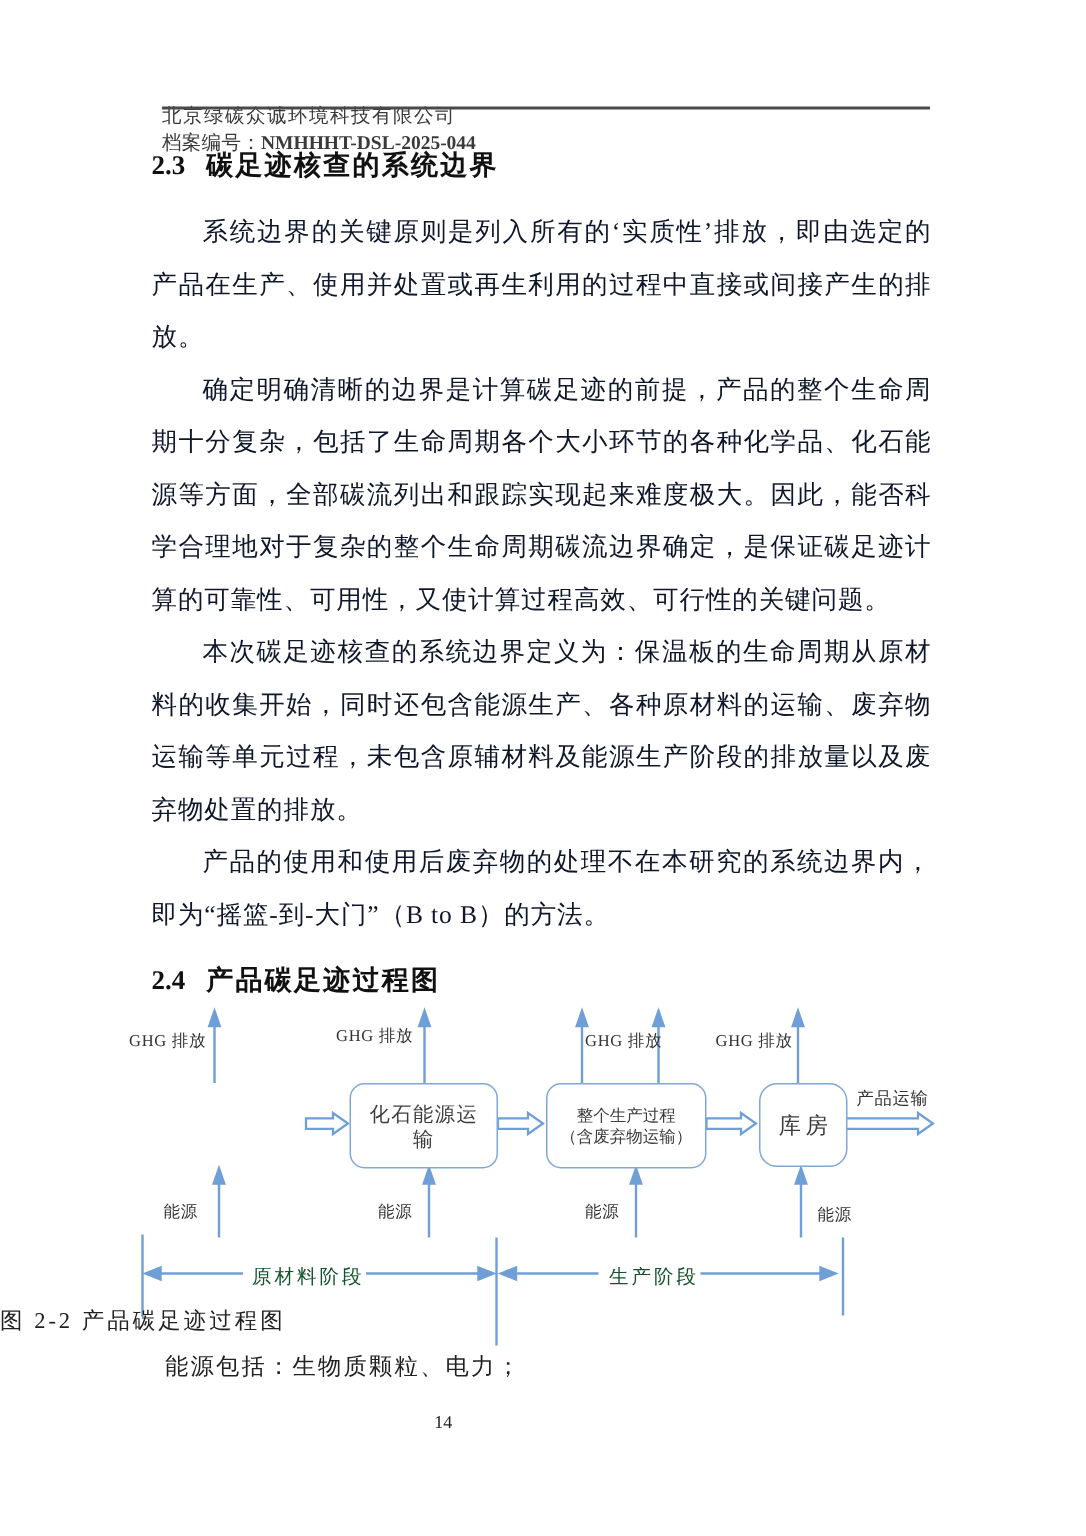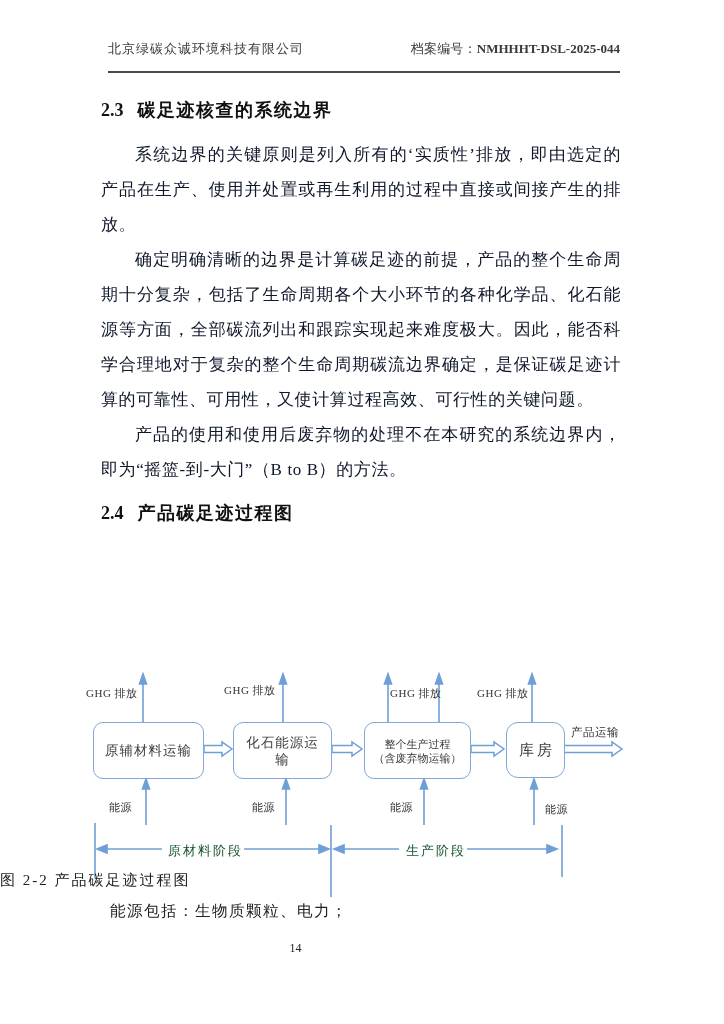--- a/index.html
+++ b/index.html
@@ -5,21 +5,21 @@
   html,body{margin:0;padding:0;background:#e8e8e8;}
   .page{
     position:relative;
     width:724px;height:1024px;
     background:#ffffff;
     font-family:"Liberation Serif","DejaVu Serif",serif;
     color:#2b2b2b;
     overflow:hidden;
   }
   
-  .hdr{position:absolute;top:40px;left:108px;width:512px;display:flex;justify-content:space-between;align-items:baseline;font-size:13px;color:#3a3a3a;letter-spacing:1px;}
+  .hdr{position:absolute;top:68px;left:108px;width:512px;display:flex;justify-content:space-between;align-items:baseline;font-size:13px;color:#3a3a3a;letter-spacing:1px;flex-direction:column;}
   .hdr .docno{letter-spacing:0.2px;}
   .hdr .docno b{font-weight:700;letter-spacing:0;}
   .hdr-rule{position:absolute;top:71px;left:108px;width:512px;height:2px;background:#4a4a4a;}
   
   .content{position:absolute;top:96px;left:101px;width:520px;}
   h2.sec{font-size:18px;font-weight:700;color:#111;margin:0 0 13px 0;line-height:28px;letter-spacing:1.5px;}
   h2.sec .num{letter-spacing:0;margin-right:14px;margin-top:48px;}
   h2.sec2{margin-top:12px;margin-bottom:11px;}
   p.body{margin:0;font-size:17px;line-height:35px;text-align:justify;text-indent:2em;letter-spacing:0.6px;color:#0f172a;}
   
@@ -46,20 +46,21 @@
   <div class="hdr">
     <span>北京绿碳众诚环境科技有限公司</span>
     <span class="docno"><span>档案编号：</span><b>NMHHHT-DSL-2025-044</b></span>
   </div>
   <div class="hdr-rule"></div>
 
   <div class="content">
     <h2 class="sec"><span class="num">2.3</span><span>碳足迹核查的系统边界</span></h2>
     <p class="body">系统边界的关键原则是列入所有的‘实质性’排放，即由选定的产品在生产、使用并处置或再生利用的过程中直接或间接产生的排放。</p>
     <p class="body">确定明确清晰的边界是计算碳足迹的前提，产品的整个生命周期十分复杂，包括了生命周期各个大小环节的各种化学品、化石能源等方面，全部碳流列出和跟踪实现起来难度极大。因此，能否科学合理地对于复杂的整个生命周期碳流边界确定，是保证碳足迹计算的可靠性、可用性，又使计算过程高效、可行性的关键问题。</p>
+    <p class="body">本次碳足迹核查的系统边界定义为：保温板的生命周期从原材料的收集开始，同时还包含能源生产、各种原材料的运输、废弃物运输等单元过程，未包含原辅材料及能源生产阶段的排放量以及废弃物处置的排放。</p>
     <p class="body">产品的使用和使用后废弃物的处理不在本研究的系统边界内，即为“摇篮-到-大门”（B to B）的方法。</p>
     <h2 class="sec sec2"><span class="num">2.4</span><span>产品碳足迹过程图</span></h2>
   </div>
 
   <div class="diagram">
 
     <svg width="724" height="280" viewBox="0 0 724 280">
       <g stroke="#6f9fd6" stroke-width="1.6" fill="#6f9fd6">
         <line x1="143" y1="57" x2="143" y2="17"></line>
           <polygon points="139.5,19 146.5,19 143,9"></polygon>
@@ -101,23 +102,20 @@
         <line x1="467" y1="184" x2="548" y2="184"></line>
         <polygon points="547,180 547,188 557,184"></polygon>
       </g>
     </svg>
 
     <span class="dlab" style="left:86px;top:21px;">GHG 排放</span>
     <span class="dlab" style="left:224px;top:18px;">GHG 排放</span>
     <span class="dlab" style="left:390px;top:21px;">GHG 排放</span>
     <span class="dlab" style="left:477px;top:21px;">GHG 排放</span>
 
-    <div class="dbox b1">
-        <span>原辅材料运输</span>
-      </div>
     <div class="dbox b2">
         <span>化石能源运输</span>
       </div>
     <div class="dbox b3">
       <div class="two">
           <div>整个生产过程</div>
           <div>（含废弃物运输）</div>
         </div>
     </div>
     <div class="dbox b4">

